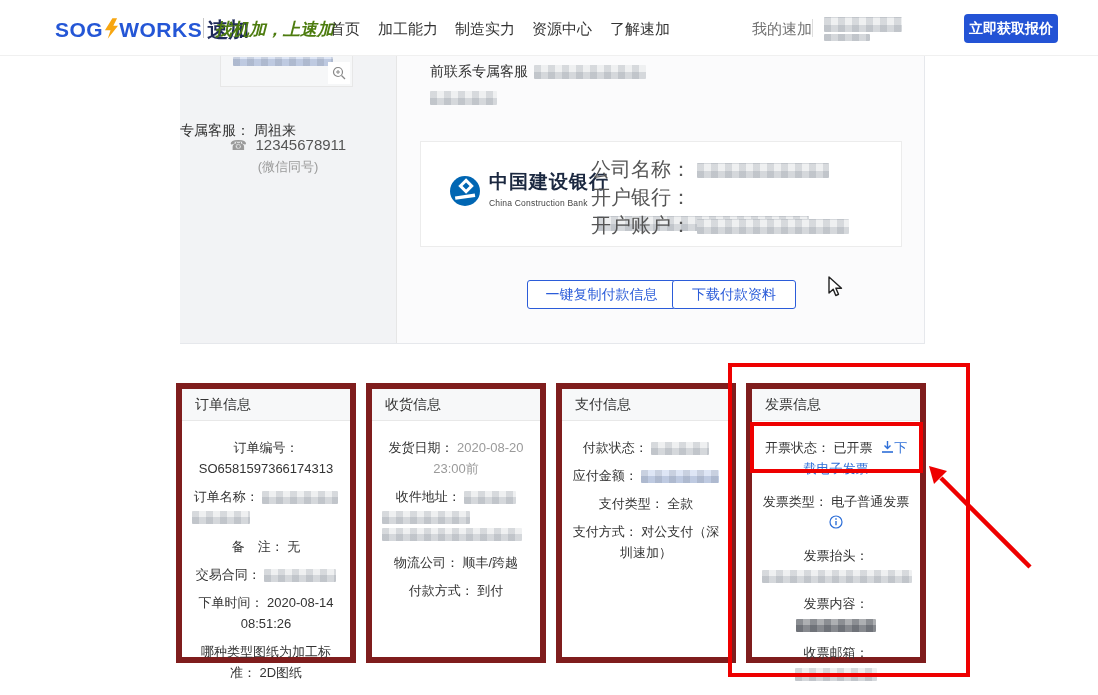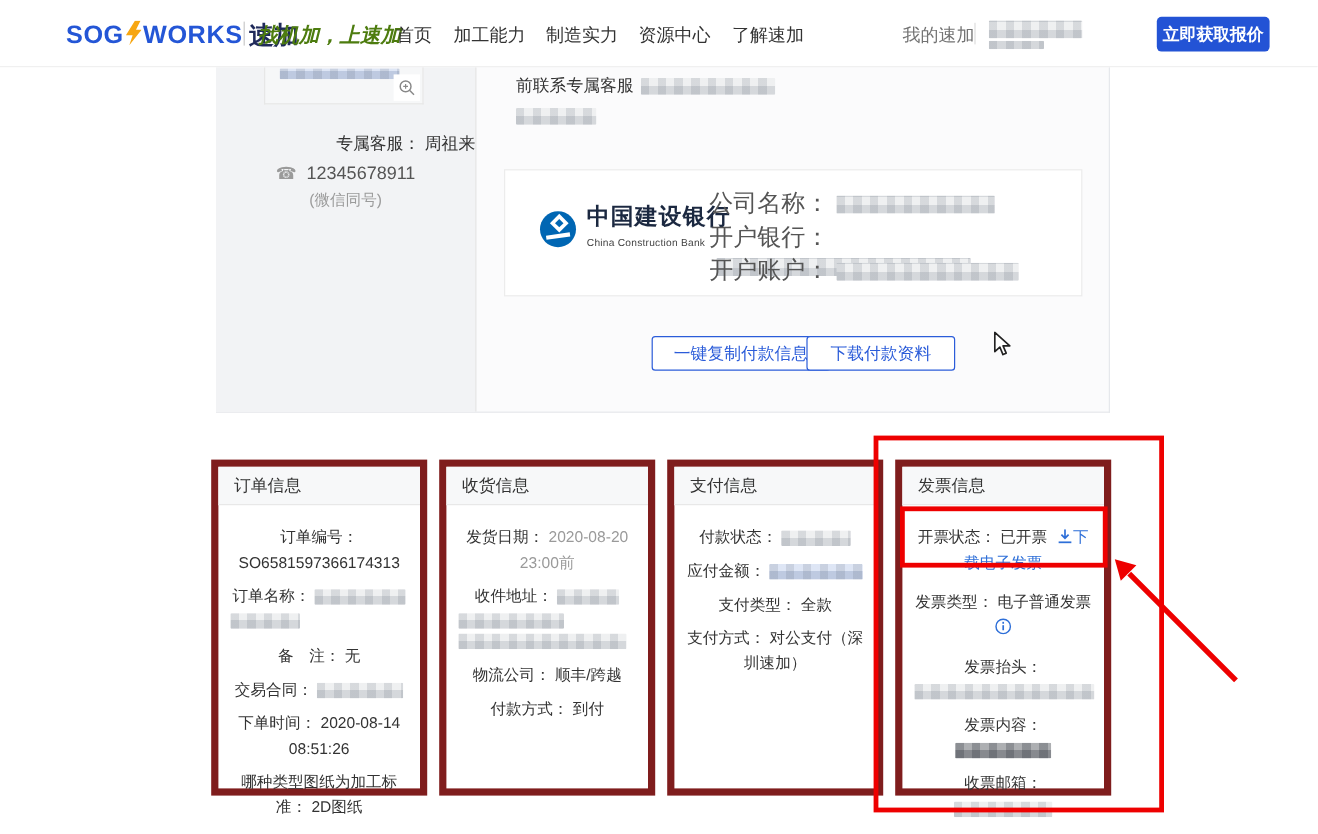--- a/index.html
+++ b/index.html
@@ -38,40 +38,40 @@
   
   .panel { position:absolute; left:180px; top:56px; width:745px; height:288px; background:#fbfbfc;
     border-right:1px solid #e6e8ec; border-bottom:1px solid #e6e8ec; }
   .panel-left { position:absolute; left:0; top:0; width:217px; height:287px; background:#f2f3f5;
     border-right:1px solid #e6e6e6; }
   .qr-box { position:absolute; left:40px; top:0; width:133px; height:31px; background:#f6f7f8;
     border:1px solid #e7e7e7; border-top:none; cursor:pointer; }
   .qr-bar { position:absolute; left:12px; top:1px; width:100px; height:9px; }
   .zoom-btn { position:absolute; right:2px; bottom:2px; width:22px; height:22px; background:#fff;
     display:flex; align-items:center; justify-content:center; cursor:pointer; }
-  .agent-line { position:absolute; left:0; top:55px; width:100%; text-align:right; font-size:14px; color:#333; }
+  .agent-line { position:absolute; left:0; top:66px; width:100%; text-align:left; font-size:14px; color:#333; }
   .phone-line { position:absolute; left:0; top:80px; width:100%; text-align:center; font-size:15px; color:#555; }
   .phone-ico { color:#9a9a9a; font-size:14px; margin-right:4px; }
   .wechat-line { position:absolute; left:0; top:102px; width:100%; text-align:center; font-size:13px; color:#9b9b9b; }
 
   .note1 { position:absolute; left:250px; top:7px; font-size:14px; color:#333; }
   .note2 { position:absolute; left:250px; top:32px; }
 
   .bank-card { position:absolute; left:240px; top:85px; width:482px; height:106px; background:#fff;
     border:1px solid #ececec; }
   .ccb { position:absolute; left:28px; top:30px; display:flex; align-items:center; }
   .ccb-names { margin-left:8px; }
   .ccb-cn { font-size:19px; font-weight:bold; color:#1b2840; letter-spacing:1px; line-height:20px; }
   .ccb-en { font-size:8.5px; color:#444; letter-spacing:.2px; }
   .bank-row { position:absolute; left:170px; font-size:20px; color:#555; }
   .bank-row .mz { margin-left:6px; height:15px; }
 
   .pay-btn { position:absolute; top:224px; height:29px; background:#fff; border:1px solid #2b5cd9;
     border-radius:3px; color:#2b5cd9; font-size:14px; cursor:pointer; line-height:27px; text-align:center; }
-  .btn-copy { left:363px; width:149px; }
+  .btn-copy { left:347px; width:149px; }
   .btn-dl { left:492px; width:124px; }
 
   
   .card { position:absolute; top:383px; width:180px; height:280px; background:#fff; border:6px solid #7f1d1d; }
   .card-hd { height:32px; background:#f7f8f9; border-bottom:1px solid #e8e8e8; line-height:31px;
     padding-left:13px; font-size:14px; color:#333; }
   .card-bd { padding:9px 10px; font-size:13px; line-height:21px; color:#333;text-align:center; }
   .row { margin:7px 0; }
   .val-gray { color:#9a9a9a; }
   .mz-line { display:block; margin-top:4px; }

